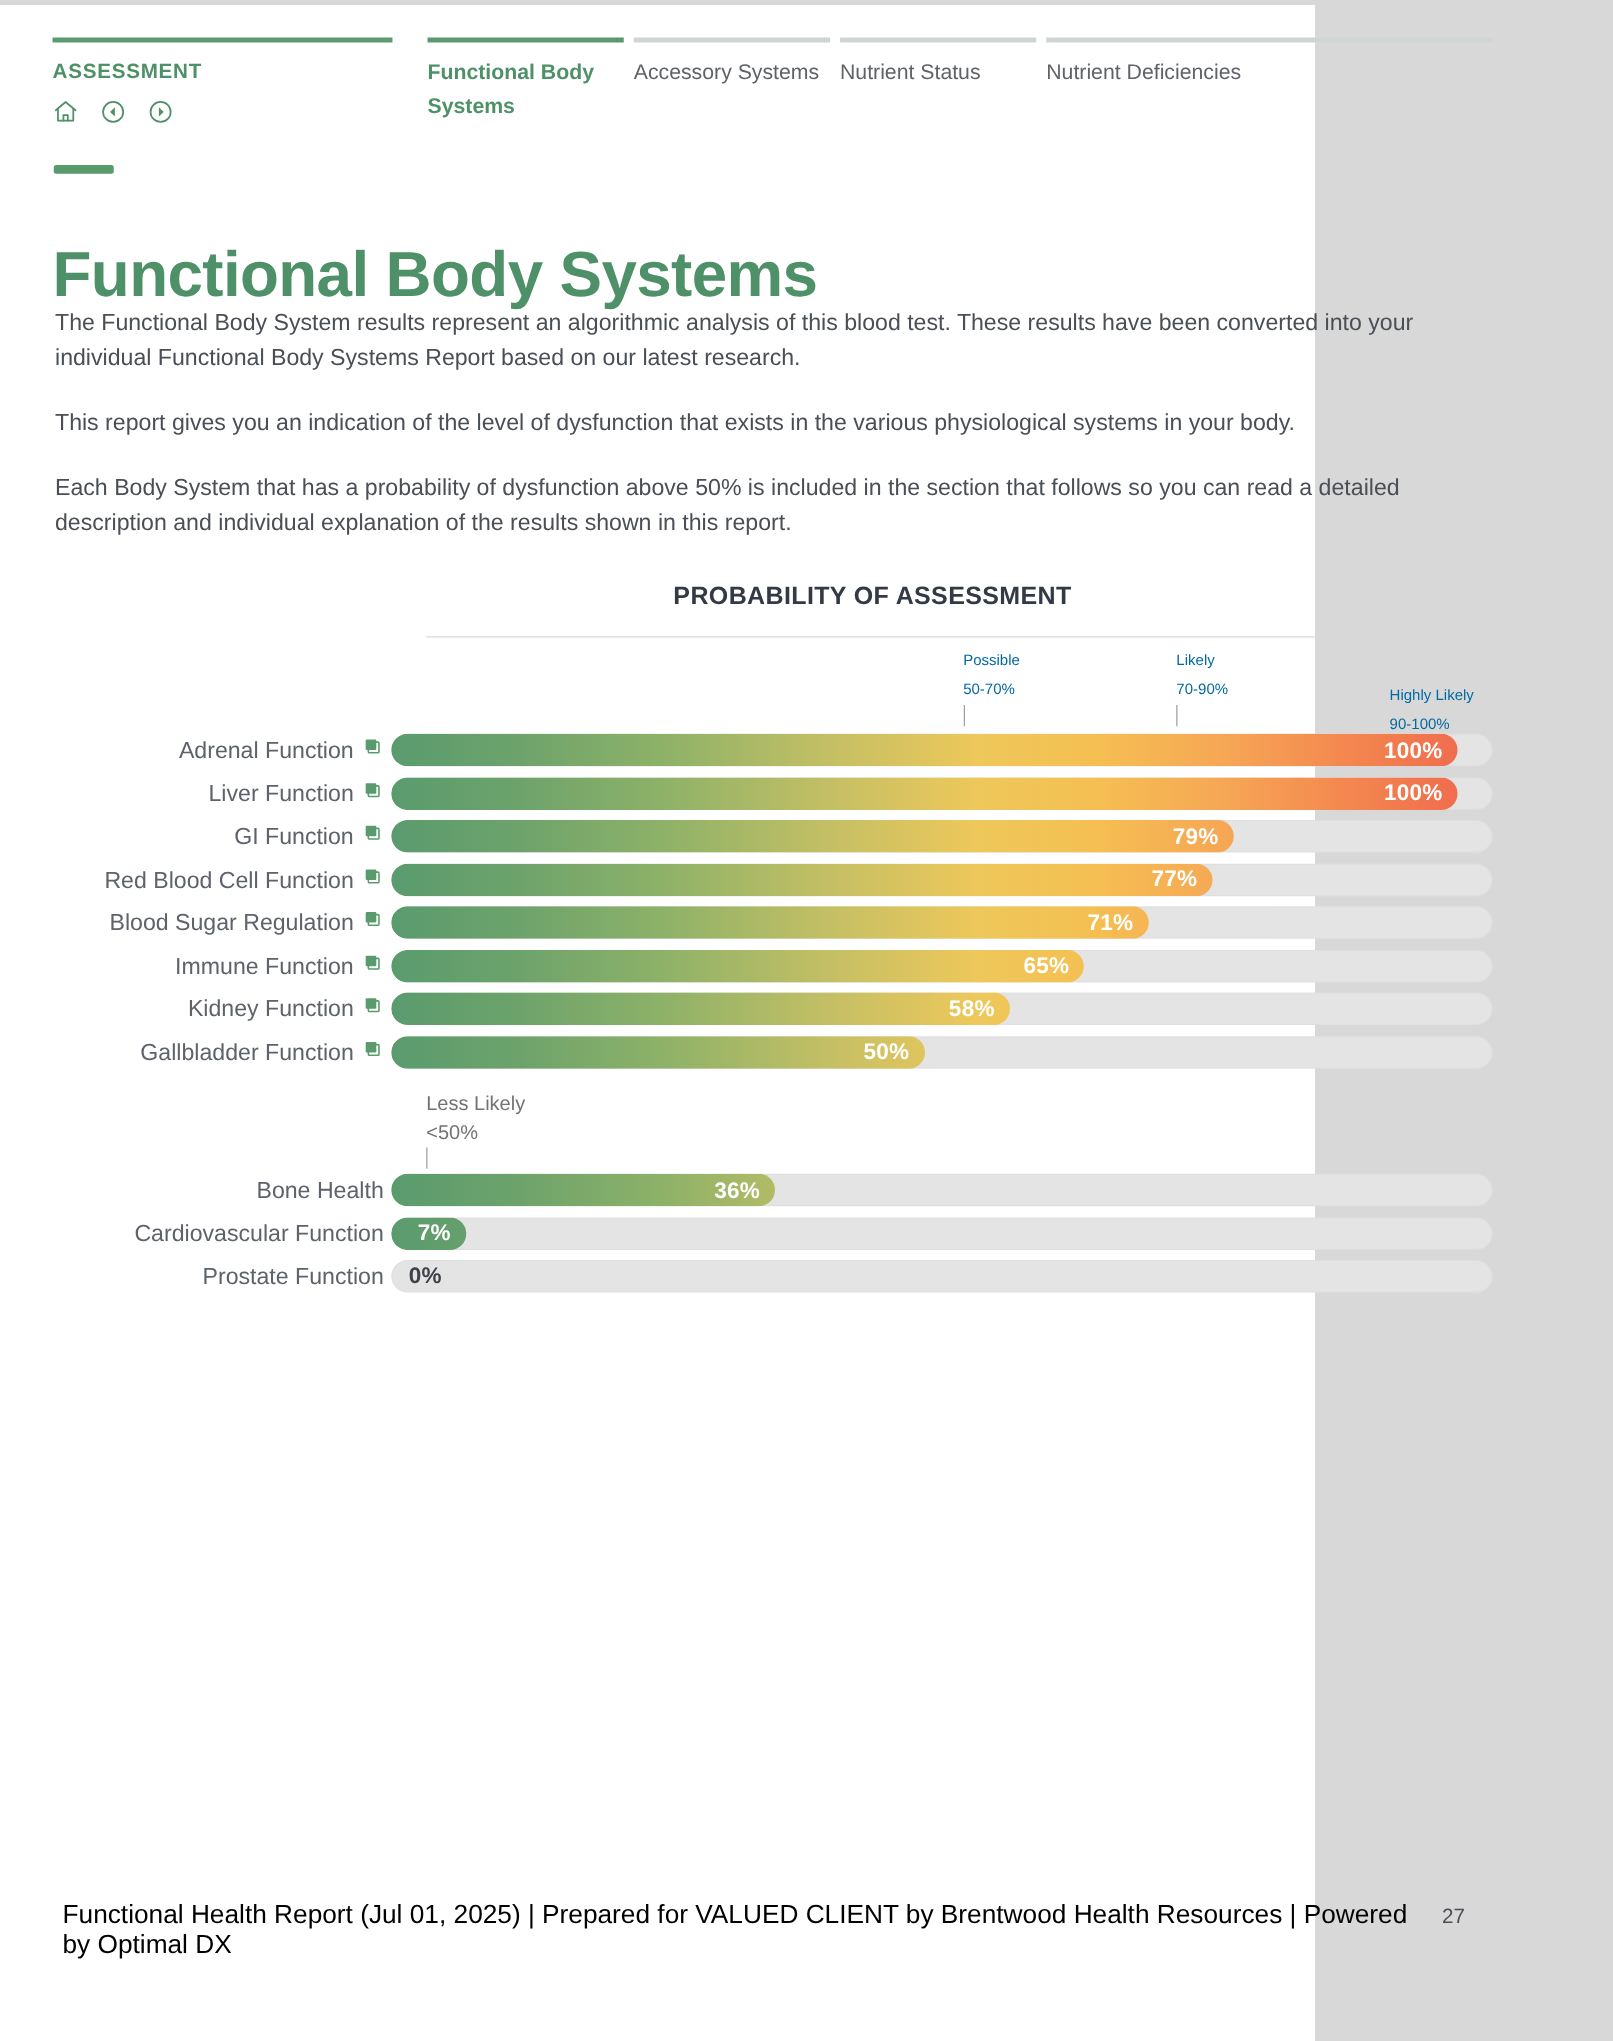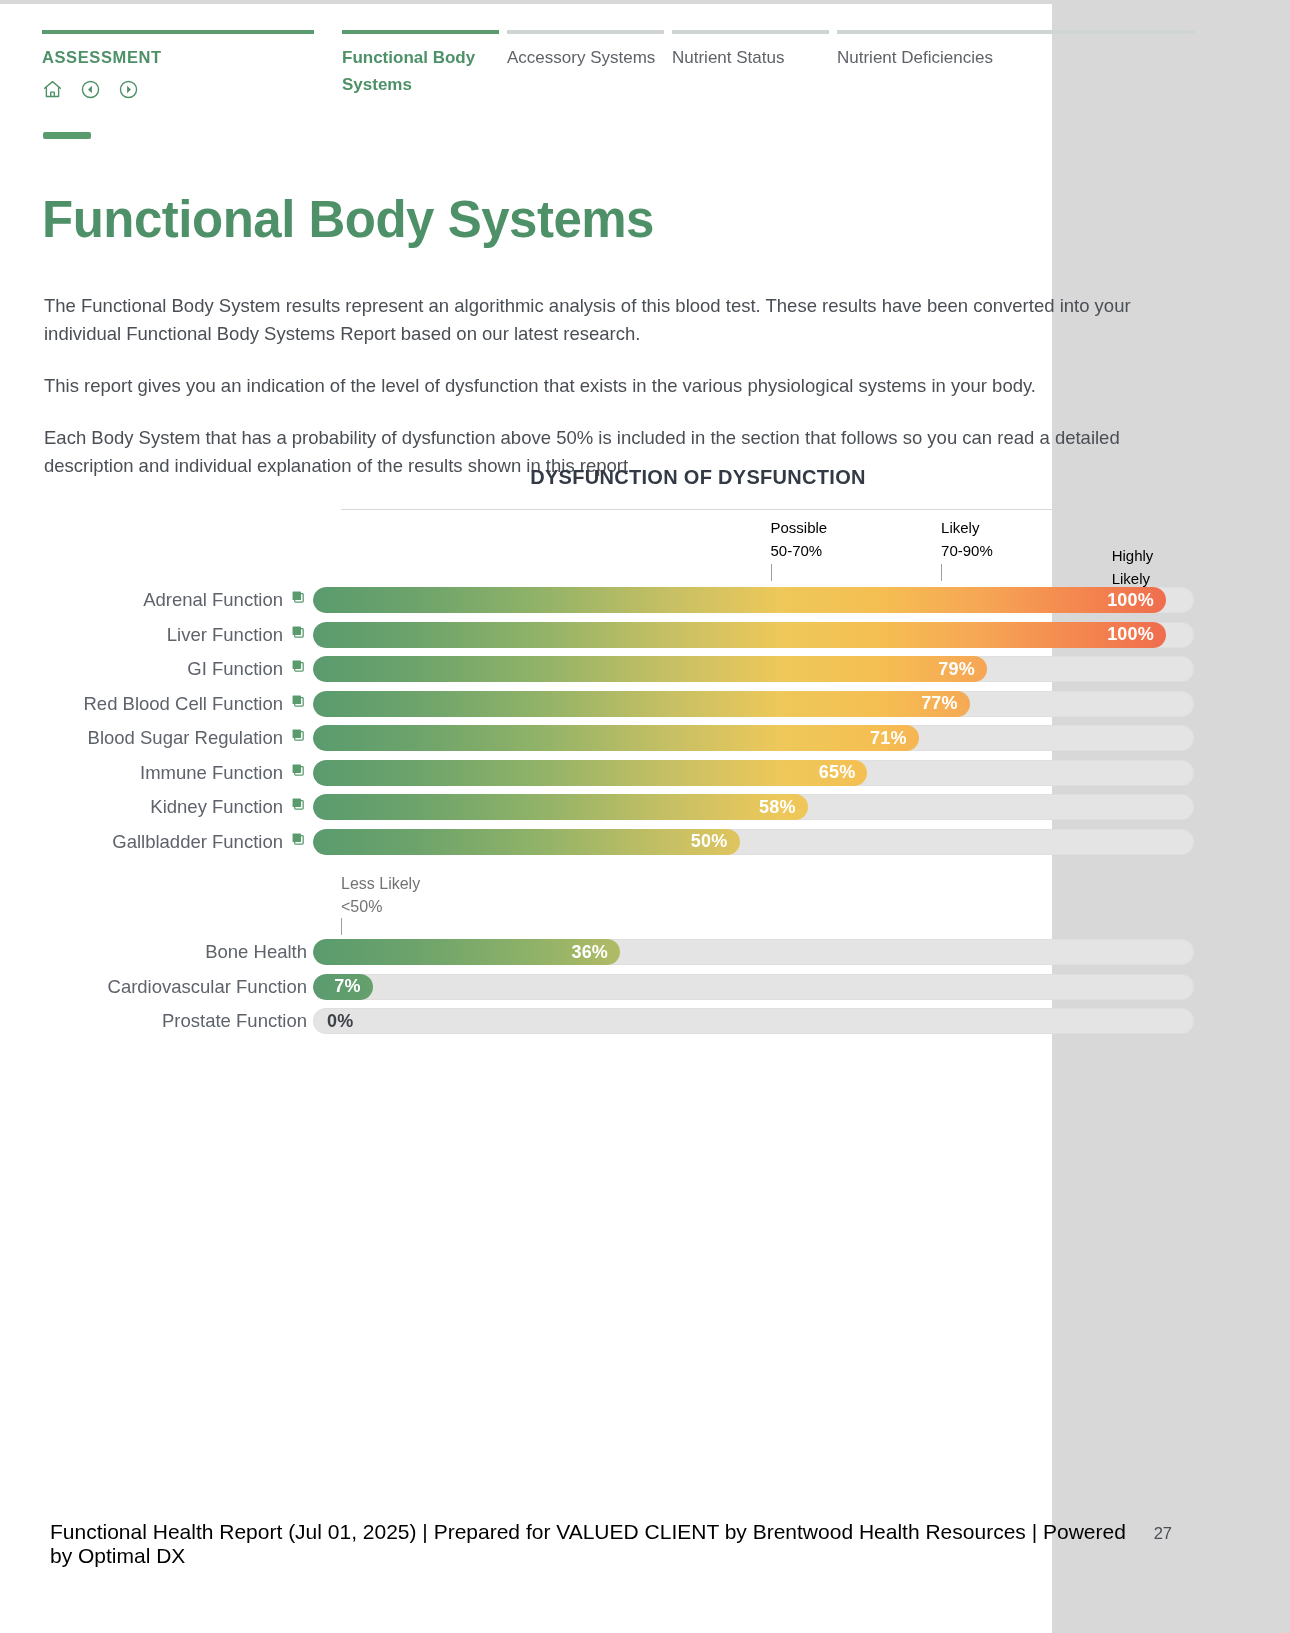--- a/index.html
+++ b/index.html
@@ -95,21 +95,20 @@
     font-weight: bold;
     color: #4e9168;
     letter-spacing: -0.5px;
   }
 
   
   .intro {
     position: absolute;
     left: 44px; top: 240px;
     width: 1148px;
-    margin-top: 48px;
   }
   .intro p {
     margin: 0 0 24px 0;
     font-size: 18.5px;
     line-height: 28px;
     color: #4a4f55;
   }
 
   
   .chart {
@@ -135,23 +134,23 @@
   }
 
   .legend-row {
     position: relative;
     height: 78px;
     margin-left: 299px;
   }
   .legend-item {
     position: absolute;
     top: 12px;
-    font-size: 15px;
+    font-size: 12px;
     line-height: 22.5px;
-    color: #000000;
+    color: #0369a1;
     white-space: pre-line;
   }
   .legend-tick {
     position: absolute;
     width: 1px;
     background: #9aa0a8;
   }
 
   .rows { position: relative; margin-top: 0; }
   .bar-row {
@@ -300,21 +299,21 @@
   <div class="title-dash"></div>
   <h1 class="page-title">Functional Body Systems</h1>
 
   <div class="intro">
     <p>The Functional Body System results represent an algorithmic analysis of this blood test. These results have been converted into your individual Functional Body Systems Report based on our latest research.</p>
     <p>This report gives you an indication of the level of dysfunction that exists in the various physiological systems in your body.</p>
     <p>Each Body System that has a probability of dysfunction above 50% is included in the section that follows so you can read a detailed description and individual explanation of the results shown in this report.</p>
   </div>
 
   <div class="chart">
-    <div class="chart-title">DYSFUNCTION OF DYSFUNCTION</div>
+    <div class="chart-title">PROBABILITY OF ASSESSMENT</div>
     <div class="chart-hr"></div>
 
     <div class="legend-row">
       <div class="legend-item" id="legend-0" style="left: 429.5px;">Possible
 50-70%</div>
       <div class="legend-item" id="legend-1" style="left: 600.1px;">Likely
 70-90%</div>
       <div class="legend-item" id="legend-2" style="left: 770.7px; margin-top: 28px;">Highly Likely
 90-100%</div>
       <div class="legend-tick" id="tick-0" style="left: 429.5px; top: 59px; height: 17px;"></div>

